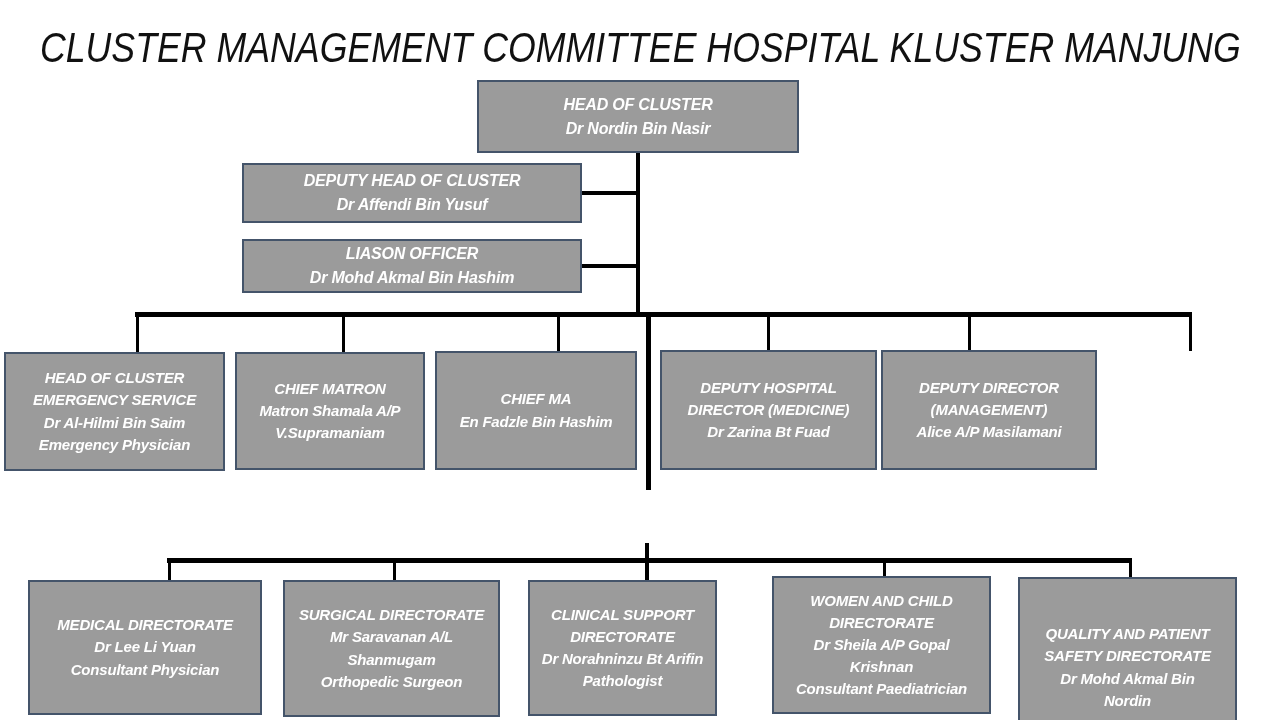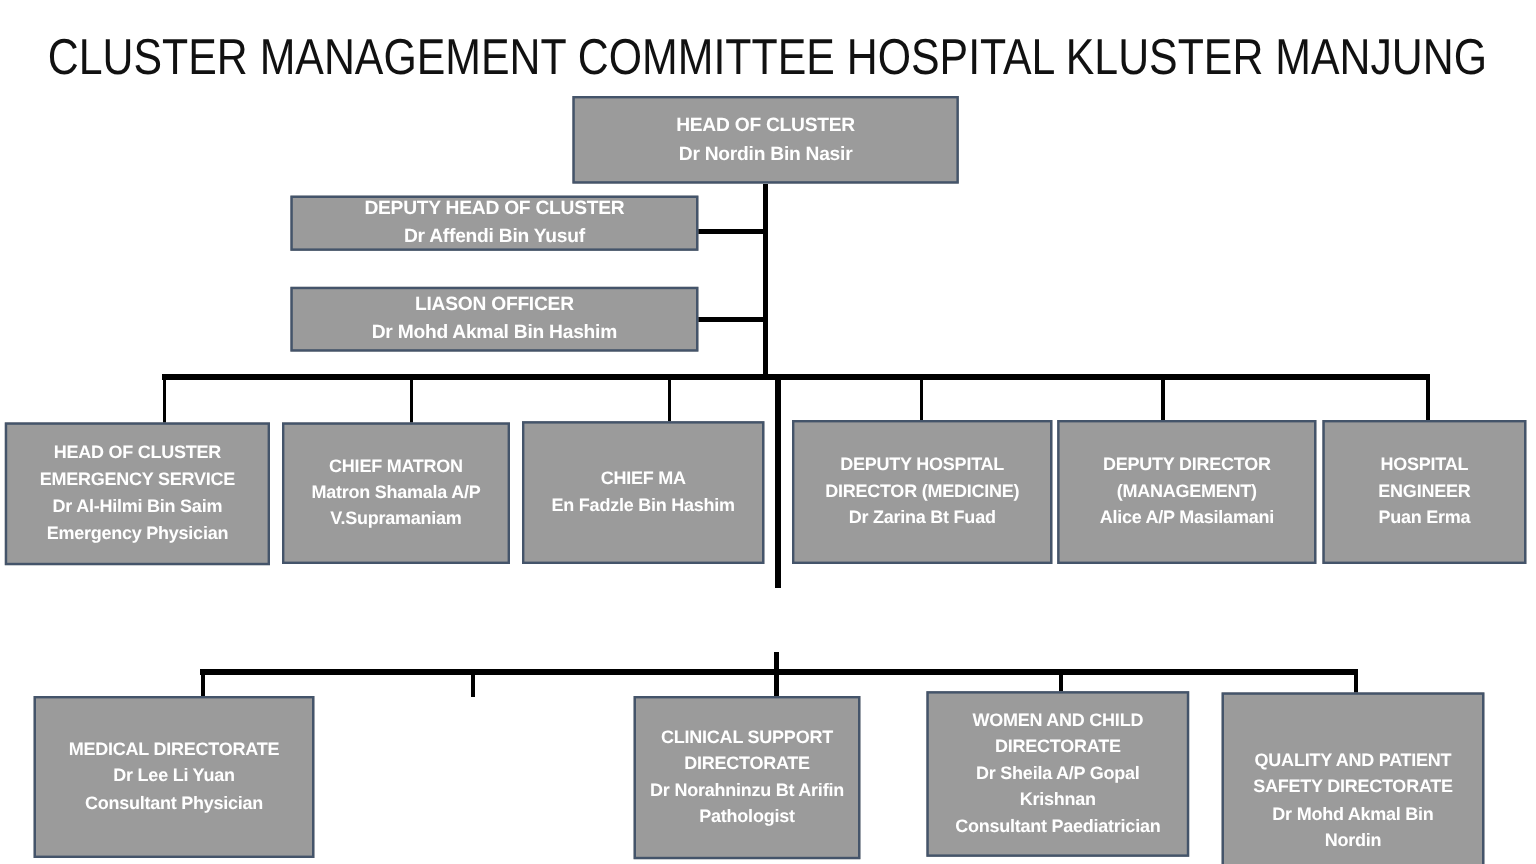--- a/index.html
+++ b/index.html
@@ -5,21 +5,21 @@
   :root{
     --box-fill:#9b9b9b;
     --box-border:#44546a;
     --line-color:#000000;
     --box-text:#ffffff;
     --title-color:#111111;
   }
   html,body{margin:0;padding:0;background:#ffffff;}
   .slide{
     position:relative;width:1280px;height:720px;background:#ffffff;
-    font-family:"Liberation Sans",sans-serif;overflow:hidden;
+    font-family:"Liberation Sans",sans-serif;overflow:hidden;font-style:italic;
   }
   .title-wrap{
     position:absolute;left:0;top:22px;width:1280px;height:52px;
     display:flex;align-items:center;justify-content:center;
   }
   .title-text{
     font-size:42px;font-weight:400;color:var(--title-color);
     white-space:nowrap;transform:scaleX(0.85);transform-origin:center;
     letter-spacing:0px;
   }
@@ -62,21 +62,21 @@
     <line x1="394" y1="560" x2="394" y2="581" stroke-width="3"></line>
     <line x1="884" y1="560" x2="884" y2="577" stroke-width="3"></line>
     <line x1="1130" y1="560" x2="1130" y2="578" stroke-width="3"></line>
   </svg>
 
   <div class="node n16" style="left:477px;top:80px;width:322px;height:73px;">
     <span>HEAD OF CLUSTER</span>
     <span>Dr Nordin Bin Nasir</span>
   </div>
 
-  <div class="node n16" style="left:242px;top:163px;width:340px;height:46px;">
+  <div class="node n16" style="left:242px;top:163px;width:340px;height:60px;">
     <span>DEPUTY HEAD OF CLUSTER</span>
     <span>Dr Affendi Bin Yusuf</span>
   </div>
 
   <div class="node n16" style="left:242px;top:239px;width:340px;height:54px;">
     <span>LIASON OFFICER</span>
     <span>Dr Mohd Akmal Bin Hashim</span>
   </div>
 
   <div class="node n15" style="left:4px;top:352px;width:221px;height:119px;">
@@ -102,33 +102,34 @@
     <span>DIRECTOR (MEDICINE)</span>
     <span>Dr Zarina Bt Fuad</span>
   </div>
 
   <div class="node n15" style="left:881px;top:350px;width:216px;height:120px;">
     <span>DEPUTY DIRECTOR</span>
     <span>(MANAGEMENT)</span>
     <span>Alice A/P Masilamani</span>
   </div>
 
-  <div class="node n15" style="left:1102px;top:350px;width:170px;height:120px;">
-    <span>HOSPITAL</span>
-    <span>ENGINEER</span>
-    <span>Puan Erma</span>
-  </div>
 
 
   <div class="node n15" style="left:28px;top:580px;width:234px;height:135px;">
     <span>MEDICAL DIRECTORATE</span>
     <span>Dr Lee Li Yuan</span>
     <span>Consultant Physician</span>
   </div>
 
+  <div class="node n15" style="left:283px;top:580px;width:217px;height:137px;">
+    <span>SURGICAL DIRECTORATE</span>
+    <span>Mr Saravanan A/L</span>
+    <span>Shanmugam</span>
+    <span>Orthopedic Surgeon</span>
+  </div>
 
   <div class="node n15" style="left:528px;top:580px;width:189px;height:136px;">
     <span>CLINICAL SUPPORT</span>
     <span>DIRECTORATE</span>
     <span>Dr Norahninzu Bt Arifin</span>
     <span>Pathologist</span>
   </div>
 
   <div class="node n15" style="left:772px;top:576px;width:219px;height:138px;">
     <span>WOMEN AND CHILD</span>

